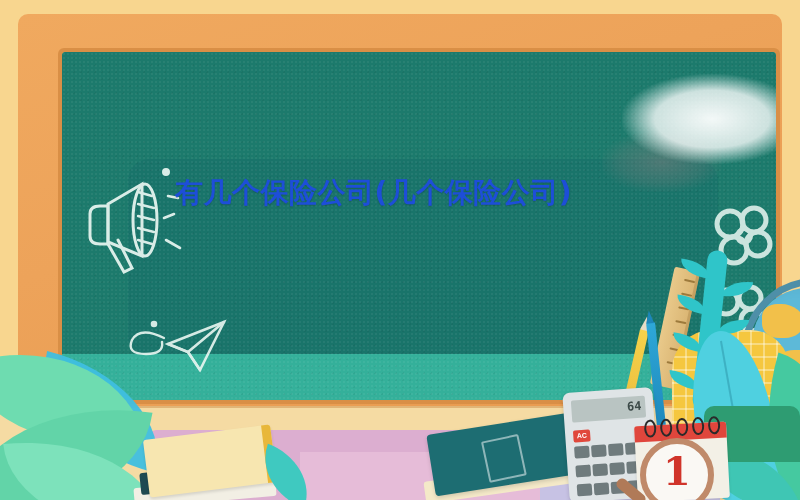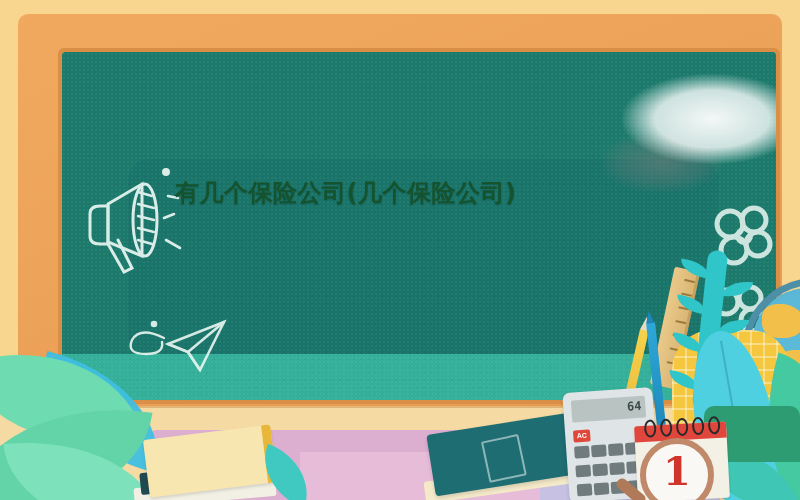--- a/index.html
+++ b/index.html
@@ -45,21 +45,21 @@
   .chalk{position:absolute;pointer-events:none;}
   .smudge{position:absolute;left:560px;top:22px;width:180px;height:90px;
     background:radial-gradient(ellipse at 50% 50%,rgba(255,255,255,.95) 0%,rgba(255,255,255,.78) 45%,rgba(255,255,255,0) 72%);
     filter:blur(.4px);}
   .smudge2{position:absolute;left:540px;top:80px;width:120px;height:60px;
     background:radial-gradient(ellipse at 50% 50%,rgba(120,125,125,.55) 0%,rgba(120,125,125,.25) 50%,rgba(0,0,0,0) 75%);}
 
   
   .title-wrap{position:absolute;left:175px;top:168px;width:470px;z-index:25;}
   .title{
-    color:#14532d;font-size:24px;line-height:50px;font-weight:bold;
+    color:#1d4ed8;font-size:28px;line-height:50px;font-weight:bold;
     letter-spacing:.5px;
     text-shadow:0 1px 2px rgba(0,0,0,.18);
     font-family:"DejaVu Sans","Liberation Sans",sans-serif;
     margin:0;word-break:break-all;
   }
 
   
   .leaf{position:absolute;}
   .leafA{left:-22px;top:338px;width:150px;height:120px;background:#6edcb0;
     border-radius:0 100% 0 100%;transform:rotate(-18deg);}

